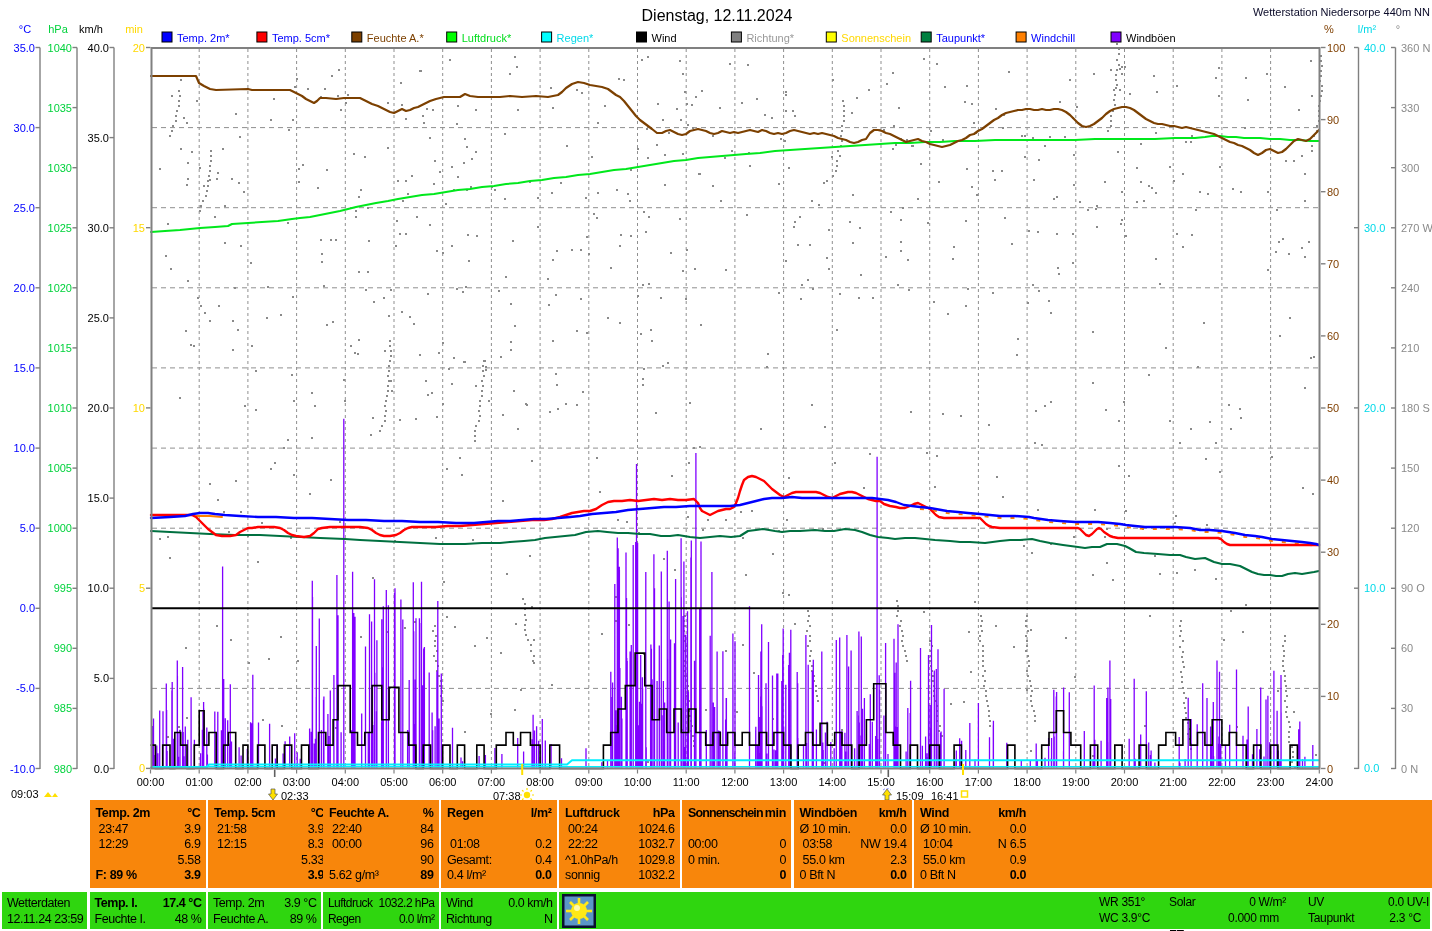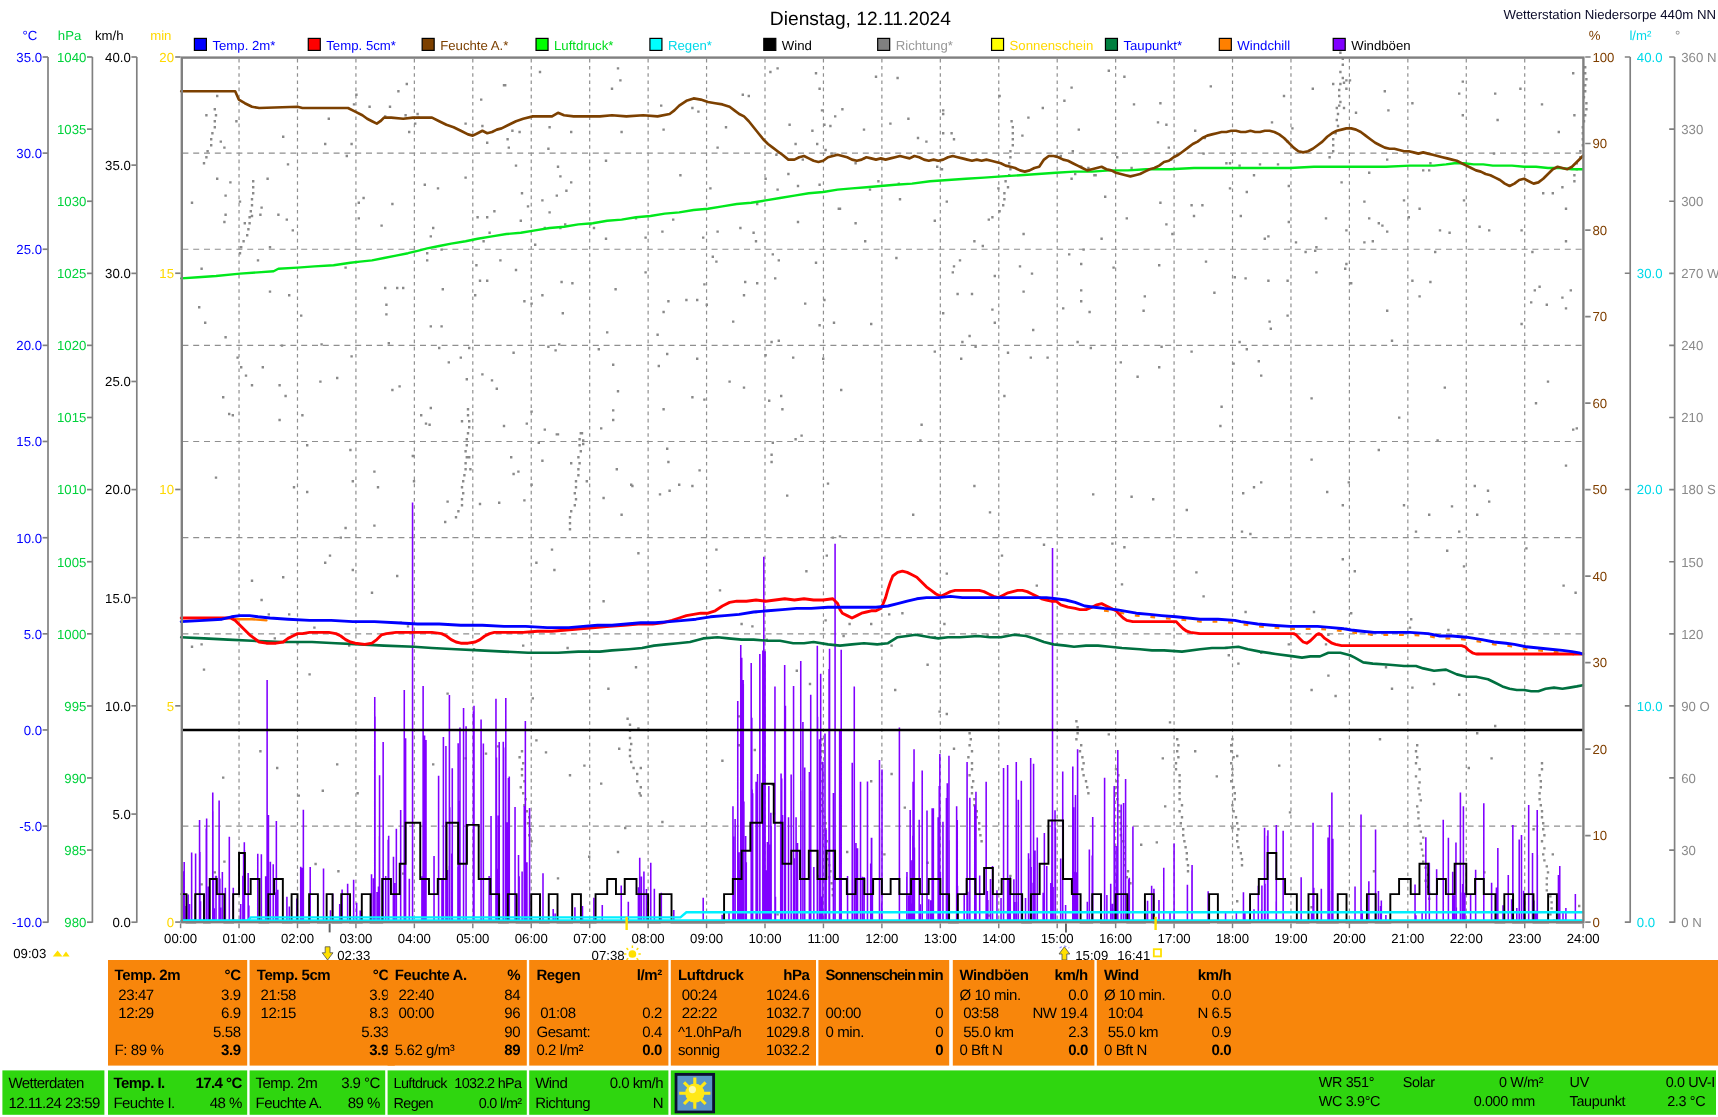--- a/index.html
+++ b/index.html
@@ -294,42 +294,42 @@
 <text x="1126.0" y="41.5" fill="#000000" font-size="11">Windböen</text>
 <text x="717" y="21" fill="#000" font-size="16" text-anchor="middle">Dienstag, 12.11.2024</text>
 <text x="1430" y="16" fill="#0a0a28" font-size="11" text-anchor="end">Wetterstation Niedersorpe 440m NN</text>
 </svg></div>
 <div id="otab">
 <div class="ocell" style="left:89.5px;width:116.0px">
 <div class="orow" style="top:6.0px"><span style="font-weight:bold;">Temp. 2m</span><span class="rv" style="font-weight:bold">°C</span></div>
 <div class="orow" style="top:21.6px"><span style="font-weight:normal;">&nbsp;23:47</span><span class="rv" style="font-weight:normal">3.9</span></div>
 <div class="orow" style="top:37.2px"><span style="font-weight:normal;">&nbsp;12:29</span><span class="rv" style="font-weight:normal">6.9</span></div>
 <div class="orow" style="top:52.8px"><span style="font-weight:normal;"></span><span class="rv" style="font-weight:normal">5.58</span></div>
-<div class="orow" style="top:68.4px"><span style="font-weight:normal;">F: 89 %</span><span class="rv" style="font-weight:bold">3.9</span></div>
+<div class="orow" style="top:68.4px"><span style="font-weight:bold;">F: 89 %</span><span class="rv" style="font-weight:bold">3.9</span></div>
 </div>
 <div class="ocell" style="left:208px;width:121px">
 <div class="orow" style="top:6.0px"><span style="font-weight:bold;">Temp. 5cm</span><span class="rv" style="font-weight:bold">°C</span></div>
 <div class="orow" style="top:21.6px"><span style="font-weight:normal;">&nbsp;21:58</span><span class="rv" style="font-weight:normal">3.9</span></div>
 <div class="orow" style="top:37.2px"><span style="font-weight:normal;">&nbsp;12:15</span><span class="rv" style="font-weight:normal">8.3</span></div>
 <div class="orow" style="top:52.8px"><span style="font-weight:normal;"></span><span class="rv" style="font-weight:normal">5.33</span></div>
 <div class="orow" style="top:68.4px"><span style="font-weight:normal;"></span><span class="rv" style="font-weight:bold">3.9</span></div>
 </div>
 <div class="ocell" style="left:323px;width:115.5px">
 <div class="orow" style="top:6.0px"><span style="font-weight:bold;">Feuchte A.</span><span class="rv" style="font-weight:bold">%</span></div>
 <div class="orow" style="top:21.6px"><span style="font-weight:normal;">&nbsp;22:40</span><span class="rv" style="font-weight:normal">84</span></div>
 <div class="orow" style="top:37.2px"><span style="font-weight:normal;">&nbsp;00:00</span><span class="rv" style="font-weight:normal">96</span></div>
 <div class="orow" style="top:52.8px"><span style="font-weight:normal;"></span><span class="rv" style="font-weight:normal">90</span></div>
 <div class="orow" style="top:68.4px"><span style="font-weight:normal;">5.62 g/m³</span><span class="rv" style="font-weight:bold">89</span></div>
 </div>
 <div class="ocell" style="left:441px;width:115.5px">
 <div class="orow" style="top:6.0px"><span style="font-weight:bold;">Regen</span><span class="rv" style="font-weight:bold">l/m²</span></div>
 <div class="orow" style="top:21.6px"><span style="font-weight:normal;"></span><span class="rv" style="font-weight:normal"></span></div>
 <div class="orow" style="top:37.2px"><span style="font-weight:normal;">&nbsp;01:08</span><span class="rv" style="font-weight:normal">0.2</span></div>
 <div class="orow" style="top:52.8px"><span style="font-weight:normal;">Gesamt:</span><span class="rv" style="font-weight:normal">0.4</span></div>
-<div class="orow" style="top:68.4px"><span style="font-weight:normal;">0.2 l/m²</span><span class="rv" style="font-weight:bold">0.0</span></div>
+<div class="orow" style="top:68.4px"><span style="font-weight:normal;">0.4 l/m²</span><span class="rv" style="font-weight:bold">0.0</span></div>
 </div>
 <div class="ocell" style="left:559px;width:120.5px">
 <div class="orow" style="top:6.0px"><span style="font-weight:bold;">Luftdruck</span><span class="rv" style="font-weight:bold">hPa</span></div>
 <div class="orow" style="top:21.6px"><span style="font-weight:normal;">&nbsp;00:24</span><span class="rv" style="font-weight:normal">1024.6</span></div>
 <div class="orow" style="top:37.2px"><span style="font-weight:normal;">&nbsp;22:22</span><span class="rv" style="font-weight:normal">1032.7</span></div>
 <div class="orow" style="top:52.8px"><span style="font-weight:normal;">^1.0hPa/h</span><span class="rv" style="font-weight:normal">1029.8</span></div>
 <div class="orow" style="top:68.4px"><span style="font-weight:normal;">sonnig</span><span class="rv" style="font-weight:normal">1032.2</span></div>
 </div>
 <div class="ocell" style="left:682px;width:109px">
 <div class="orow" style="top:6.0px"><span style="font-weight:bold;letter-spacing:-0.9px;">Sonnenschein</span><span class="rv" style="font-weight:bold">min</span></div>

